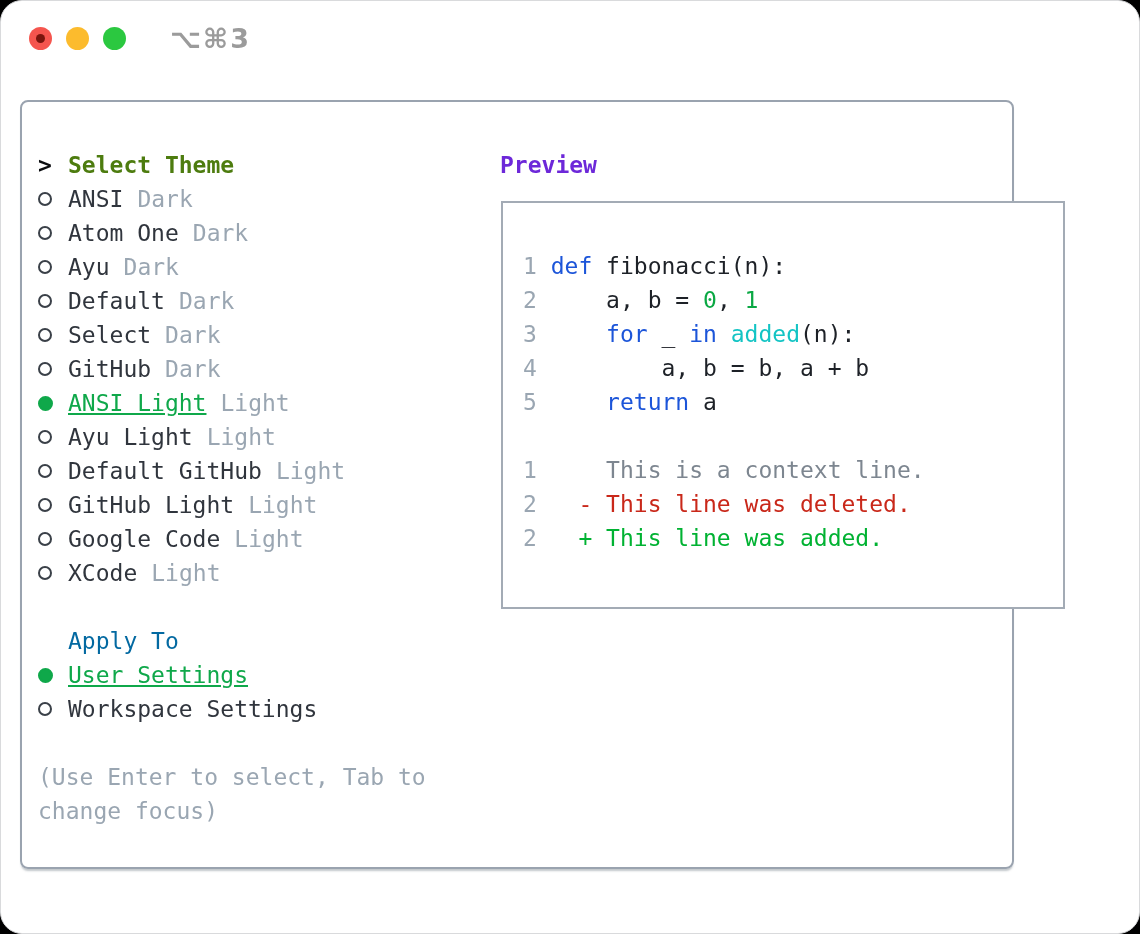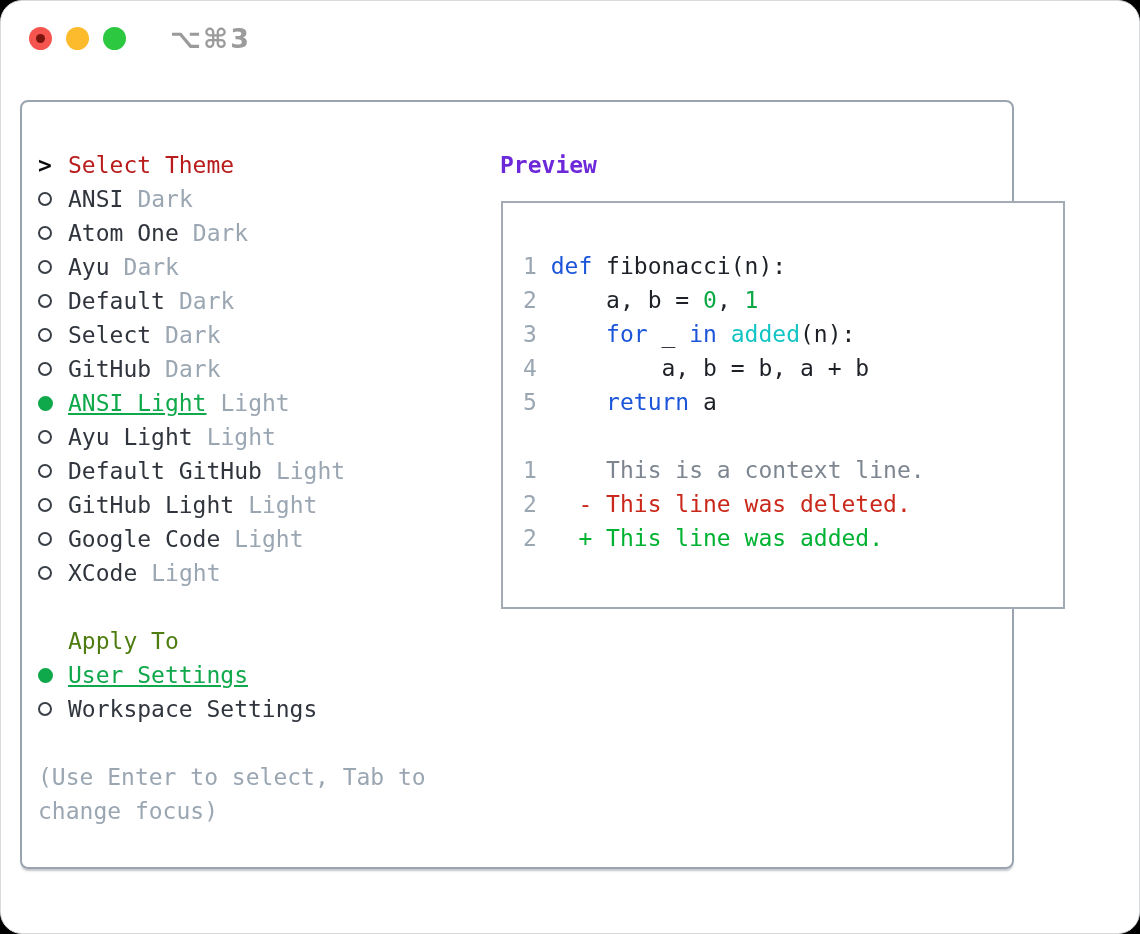--- a/index.html
+++ b/index.html
@@ -25,28 +25,28 @@
     border:2px solid #9aa3af; border-radius:8px;
     box-shadow:0 3px 2px -1px rgba(120,130,140,.45);
     display:flex; padding:46px 0 0 16px;
     font-family:"DejaVu Sans Mono", monospace; font-size:23px; line-height:34px; color:#30353d;
   }
   .left-col { width:462px; flex:none; }
   .right-col { flex:1; }
   .row { display:flex; align-items:center; height:34px; white-space:nowrap; }
   .marker { width:30px; flex:none; display:flex; align-items:center; }
   .prompt { font-weight:bold; color:#0b0d10; }
-  .header-text { font-weight:normal; color:#b91c1c; }
+  .header-text { font-weight:bold; color:#4d7c0f; }
   .dot { width:14px; height:14px; border-radius:50%; border:2px solid #3a4048; display:inline-block; }
   .dot.selected { width:15px; height:15px; background:#0fa84a; border-color:#0fa84a; }
   .item-name { color:#30353d; }
   .item-name.selected { color:#0fa84a;text-decoration:underline; }
   .item-tag { color:#9aa6b2; margin-left:14px; }
   .apply-block { margin-top:34px; }
-  .apply-title { color:#4d7c0f; }
+  .apply-title { color:#0369a1; }
   .hint { margin-top:34px; color:#9aa6b2; }
   
   .preview-title { font-weight:bold; color:#6d28d9; height:34px; line-height:34px; }
   .preview-box {
     margin-left:1px; margin-top:19px; width:564px; height:408px;
     border:2px solid #a3abb5; background:#fff; padding:46px 0 0 20px; overflow:hidden;
   }
   .code-line { white-space:pre; height:34px; line-height:34px; }
   .tok-ln  { color:#9aa6b2; }
   .tok-kw  { color:#1c55d9; }

